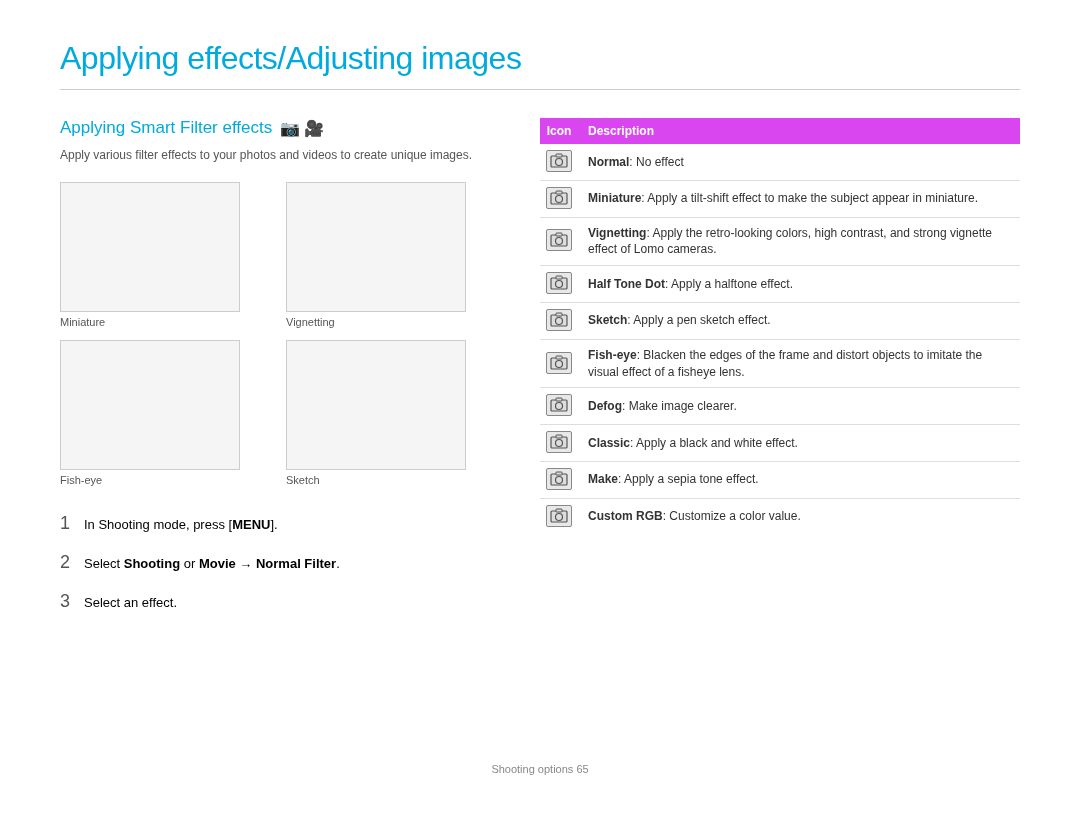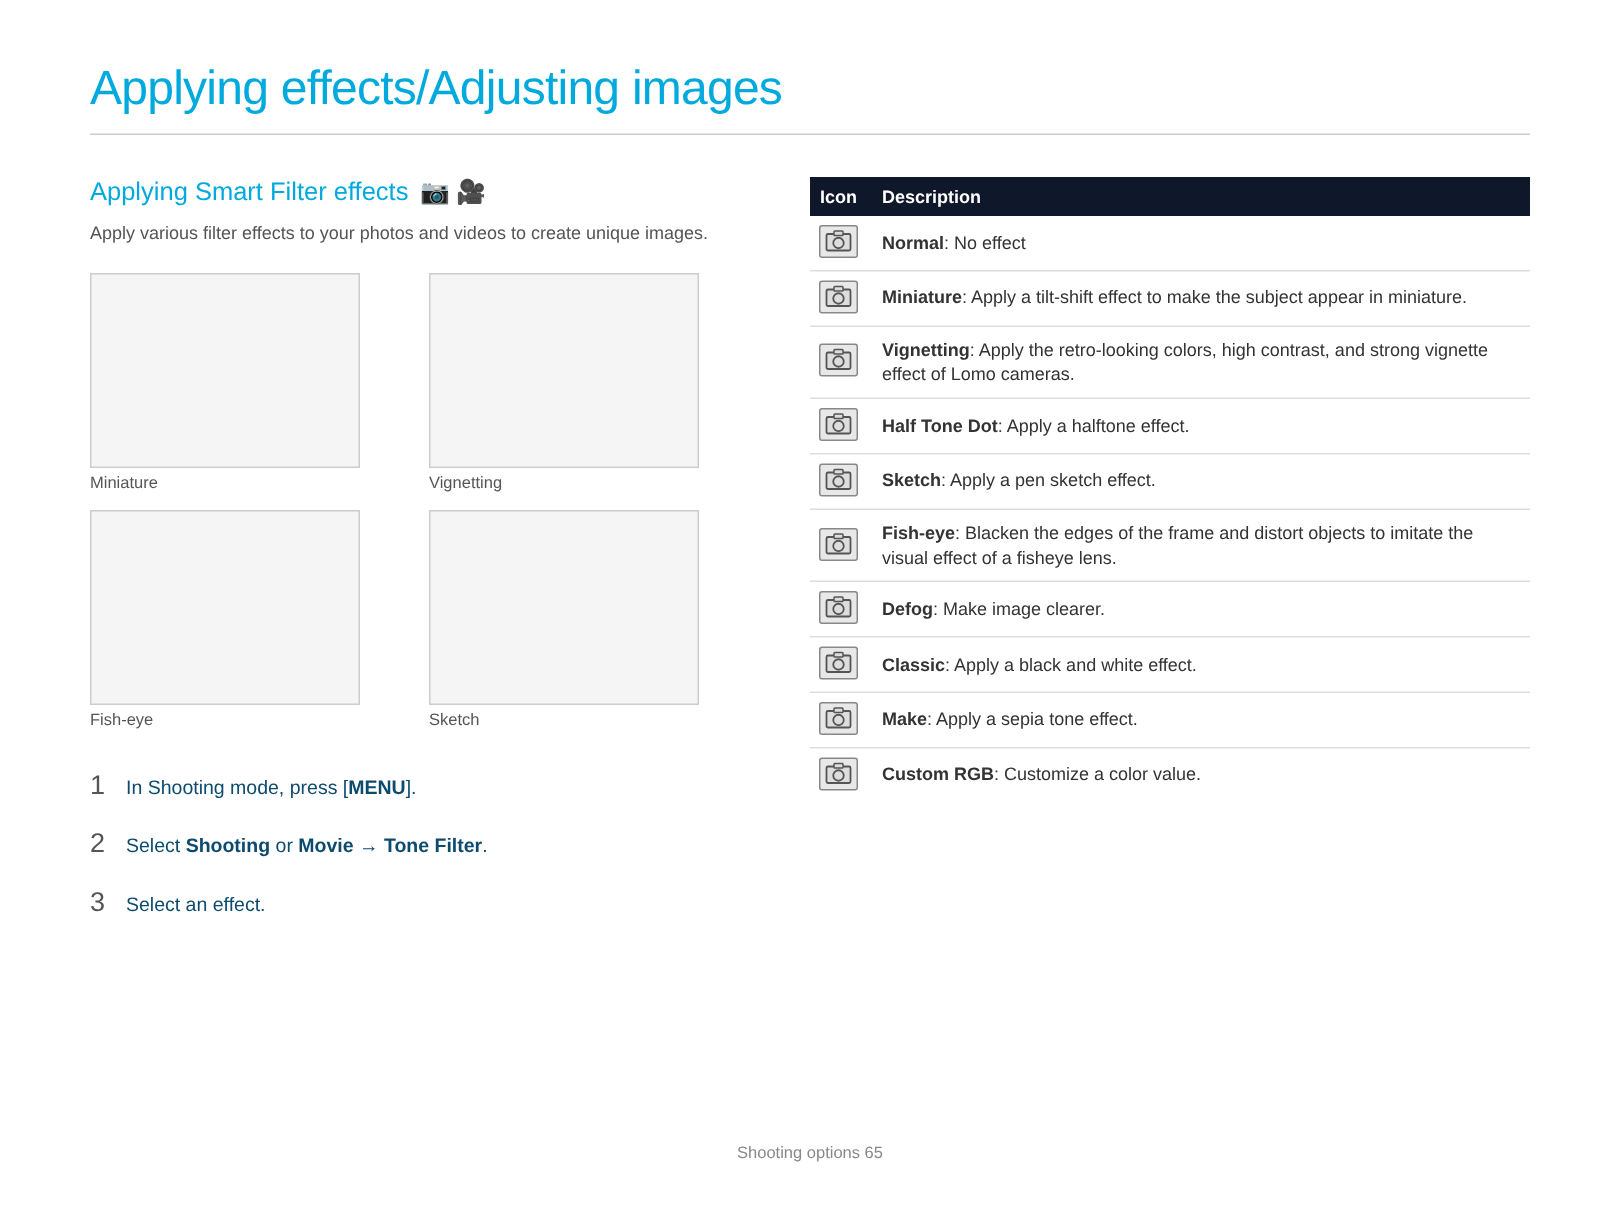--- a/index.html
+++ b/index.html
@@ -96,42 +96,42 @@
       line-height: 1.5;
     }
     .step-num {
       font-size: 18px;
       color: #555;
       font-weight: 300;
       min-width: 16px;
     }
     .step-text {
       font-size: 13px;
-      color: #0c4a6e;
+      color: #000000;
     }
     .step-text b {
       font-weight: 700;
     }
     
     .right-col {
       flex: 1;
     }
     .table-title {
       font-size: 13px;
       font-weight: 700;
       color: #333;
       margin-bottom: 8px;
     }
     .filter-table {
       width: 100%;
       border-collapse: collapse;
       font-size: 12px;
     }
     .filter-table thead tr {
-      background: #0f172a;
+      background: #d946ef;
       color: #fff;
     }
     .filter-table thead th {
       padding: 6px 10px;
       text-align: left;
       font-weight: 600;
       font-size: 12px;
     }
     .filter-table tbody tr {
       border-bottom: 1px solid #ddd;
@@ -210,21 +210,21 @@
         </div>
       </div>
 
       <div class="steps">
         <div class="step">
           <span class="step-num">1</span>
           <span class="step-text">In Shooting mode, press [<b>MENU</b>].</span>
         </div>
         <div class="step">
           <span class="step-num">2</span>
-          <span class="step-text">Select <b>Shooting</b> or <b>Movie</b> → <b>Tone Filter</b>.</span>
+          <span class="step-text">Select <b>Shooting</b> or <b>Movie</b> → <b>Normal Filter</b>.</span>
         </div>
         <div class="step">
           <span class="step-num">3</span>
           <span class="step-text">Select an effect.</span>
         </div>
       </div>
 
     </div>
 
     <div class="right-col">

